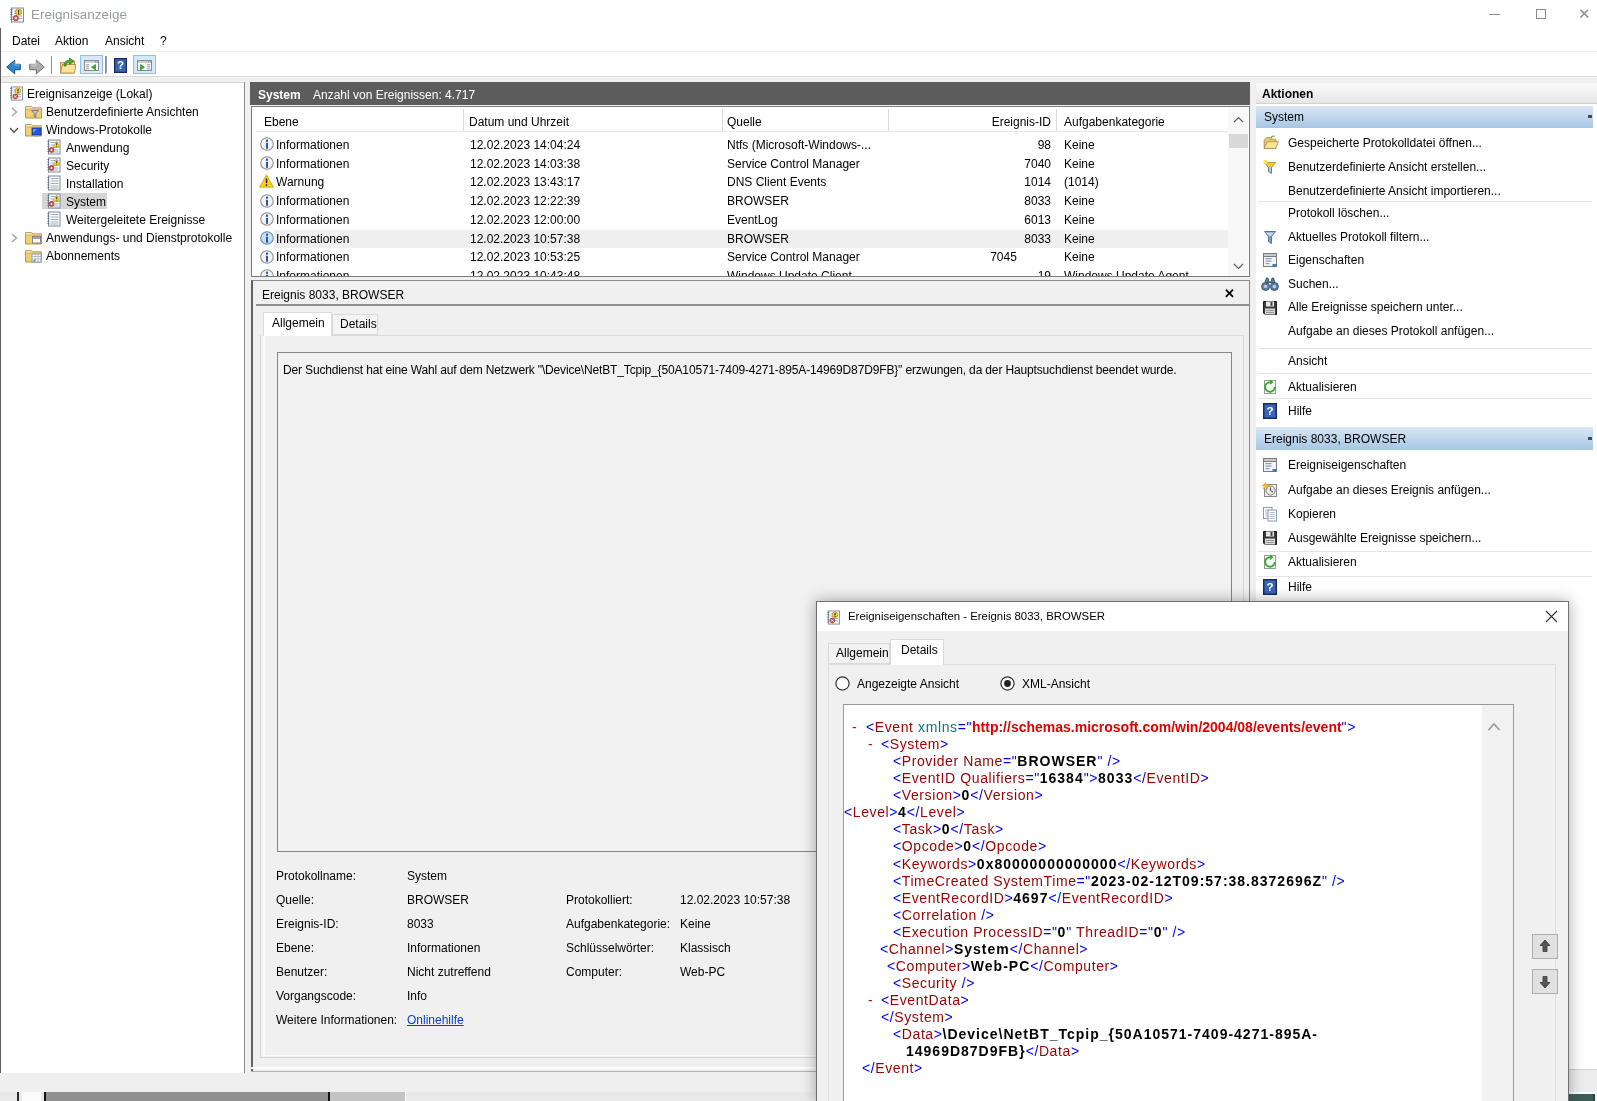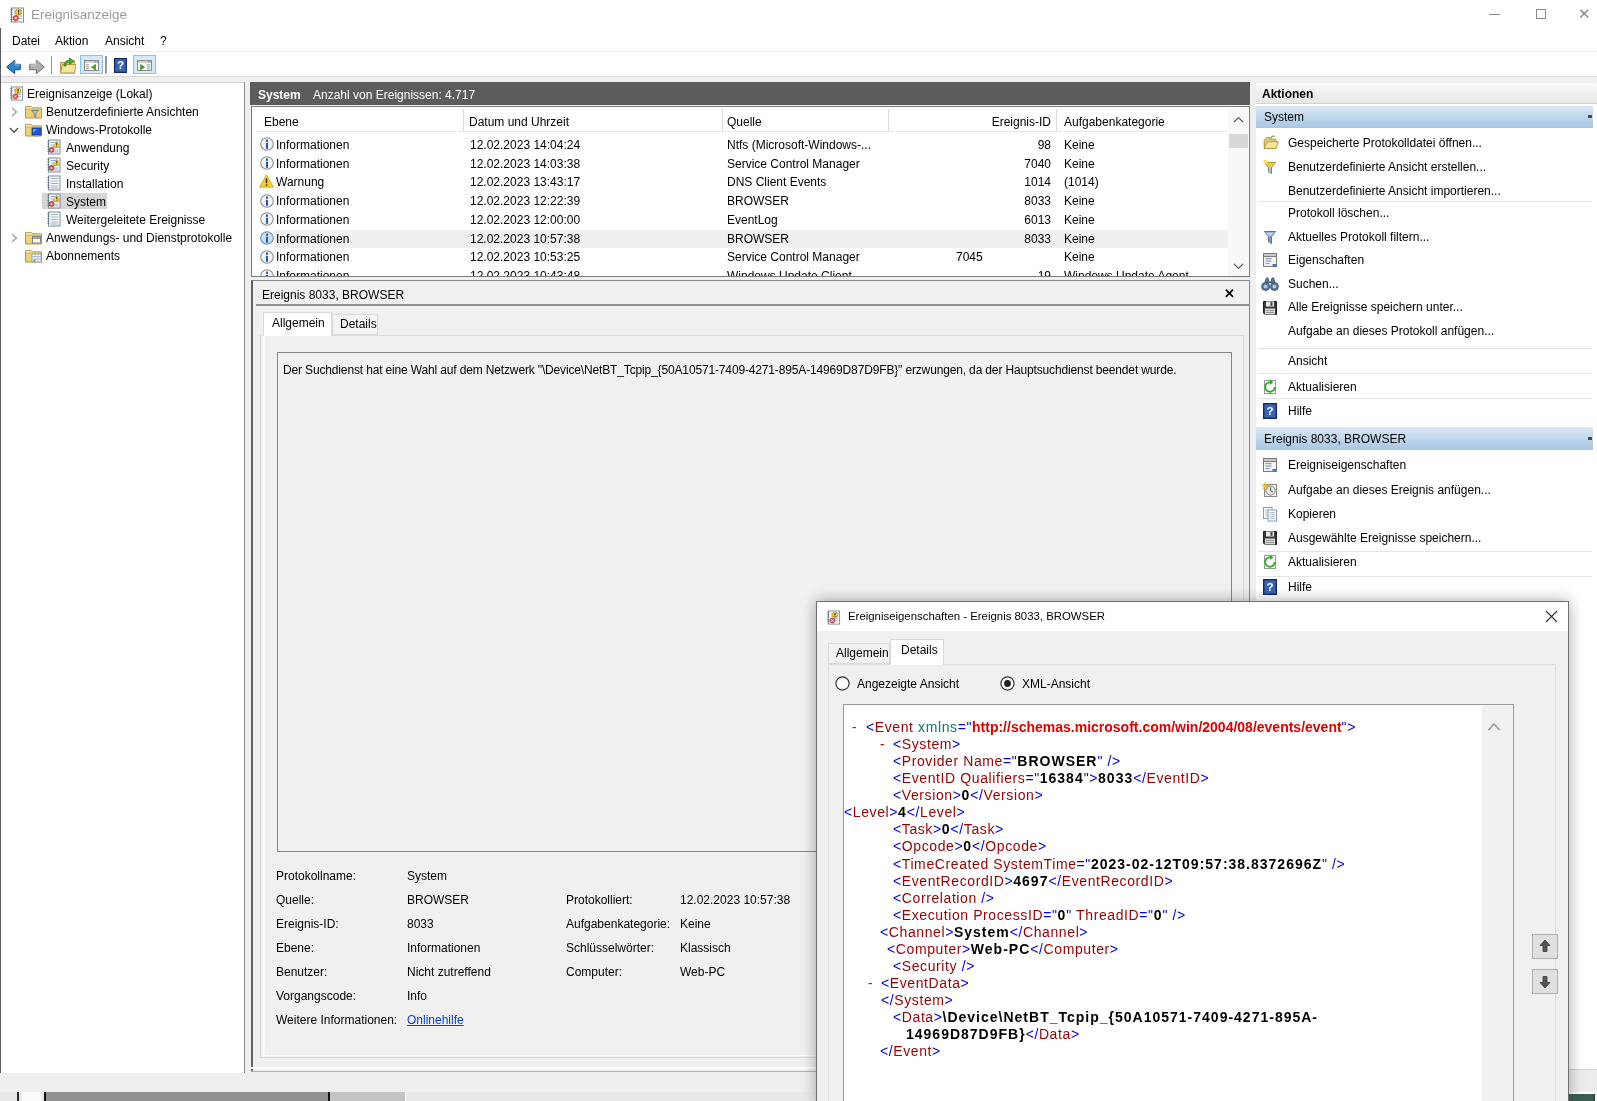--- a/index.html
+++ b/index.html
@@ -314,21 +314,21 @@
  <div class="ab" style="left:471px;top:99.6px">BROWSER</div>
  <div class="ab" style="left:700px;top:99.6px;width:95px;text-align:right">8033</div>
  <div class="ab" style="left:808px;top:99.6px">Keine</div>
 
  <svg class="ic" style="left:4px;top:117.9px" width="14" height="14" viewBox="0 0 14 14">
       <use href="#infoic"></use>
     </svg>
  <div class="ab" style="left:20px;top:118.4px">Informationen</div>
  <div class="ab" style="left:214px;top:118.4px">12.02.2023 10:53:25</div>
  <div class="ab" style="left:471px;top:118.4px">Service Control Manager</div>
- <div class="ab" style="left:700px;top:118.4px;width:95px;text-align:left">7045</div>
+ <div class="ab" style="left:700px;top:118.4px;width:95px;text-align:center">7045</div>
  <div class="ab" style="left:808px;top:118.4px">Keine</div>
 
  <svg class="ic" style="left:4px;top:136.7px" width="14" height="14" viewBox="0 0 14 14">
       <use href="#infoic"></use>
     </svg>
  <div class="ab" style="left:20px;top:137.2px">Informationen</div>
  <div class="ab" style="left:214px;top:137.2px">12.02.2023 10:43:48</div>
  <div class="ab" style="left:471px;top:137.2px">Windows Update Client</div>
  <div class="ab" style="left:700px;top:137.2px;width:95px;text-align:right">19</div>
  <div class="ab" style="left:808px;top:137.2px">Windows Update Agent</div>
@@ -622,39 +622,40 @@
 <div class="ab" style="left:1022px;top:677px">XML-Ansicht</div>
 
 <div class="ab" style="left:843px;top:704px;width:671px;height:397px;background:#fff;border:1px solid #999;border-bottom:none"></div>
 <div class="ab" style="left:1482px;top:705px;width:31px;height:396px;background:#f1f1f1"></div>
 <svg class="ic" style="left:1487px;top:722px" width="14" height="10" viewBox="0 0 14 10">
     <path d="M1.5 8 L7 2 L12.5 8" fill="none" stroke="#9a9a9a" stroke-width="1.6"></path>
   </svg>
 
 <div class="ab" id="xml" style="left:844px;top:719px;width:630px;font-size:14px;letter-spacing:0.6px;line-height:17.07px;color:#000">
     <div style="padding-left:8px"><i class="d" style="width:14px">-</i><s1>&lt;</s1><s2>Event</s2> <s3>xmlns</s3><s1>="</s1><b class="r">http://schemas.microsoft.com/win/2004/08/events/event</b><s1>"&gt;</s1></div>
-    <div style="padding-left:36px"><i class="d" style="width:13px">-</i><s1>&lt;</s1><s2>System</s2><s1>&gt;</s1></div>
+    <div style="padding-left:24px"><i class="d" style="width:13px">-</i><s1>&lt;</s1><s2>System</s2><s1>&gt;</s1></div>
     <div style="padding-left:49px"><s1>&lt;</s1><s2>Provider Name</s2><s1>="</s1><b>BROWSER</b><s1>" /&gt;</s1></div>
     <div style="padding-left:49px"><s1>&lt;</s1><s2>EventID Qualifiers</s2><s1>="</s1><b>16384</b><s1>"&gt;</s1><b>8033</b><s1>&lt;/</s1><s2>EventID</s2><s1>&gt;</s1></div>
     <div style="padding-left:49px"><s1>&lt;</s1><s2>Version</s2><s1>&gt;</s1><b>0</b><s1>&lt;/</s1><s2>Version</s2><s1>&gt;</s1></div>
     <div style=""><s1>&lt;</s1><s2>Level</s2><s1>&gt;</s1><b>4</b><s1>&lt;/</s1><s2>Level</s2><s1>&gt;</s1></div>
     <div style="padding-left:49px"><s1>&lt;</s1><s2>Task</s2><s1>&gt;</s1><b>0</b><s1>&lt;/</s1><s2>Task</s2><s1>&gt;</s1></div>
     <div style="padding-left:49px"><s1>&lt;</s1><s2>Opcode</s2><s1>&gt;</s1><b>0</b><s1>&lt;/</s1><s2>Opcode</s2><s1>&gt;</s1></div>
+    <div style="padding-left:49px"><s1>&lt;</s1><s2>Keywords</s2><s1>&gt;</s1><b>0x80000000000000</b><s1>&lt;/</s1><s2>Keywords</s2><s1>&gt;</s1></div>
     <div style="padding-left:49px"><s1>&lt;</s1><s2>TimeCreated SystemTime</s2><s1>="</s1><b>2023-02-12T09:57:38.8372696Z</b><s1>" /&gt;</s1></div>
     <div style="padding-left:49px"><s1>&lt;</s1><s2>EventRecordID</s2><s1>&gt;</s1><b>4697</b><s1>&lt;/</s1><s2>EventRecordID</s2><s1>&gt;</s1></div>
     <div style="padding-left:49px"><s1>&lt;</s1><s2>Correlation</s2><s1> /&gt;</s1></div>
     <div style="padding-left:49px"><s1>&lt;</s1><s2>Execution ProcessID</s2><s1>="</s1><b>0</b><s1>"</s1><s2> ThreadID</s2><s1>="</s1><b>0</b><s1>" /&gt;</s1></div>
     <div style="padding-left:36px"><s1>&lt;</s1><s2>Channel</s2><s1>&gt;</s1><b>System</b><s1>&lt;/</s1><s2>Channel</s2><s1>&gt;</s1></div>
     <div style="padding-left:43px"><s1>&lt;</s1><s2>Computer</s2><s1>&gt;</s1><b>Web-PC</b><s1>&lt;/</s1><s2>Computer</s2><s1>&gt;</s1></div>
     <div style="padding-left:49px"><s1>&lt;</s1><s2>Security</s2><s1> /&gt;</s1></div>
     <div style="padding-left:24px"><i class="d" style="width:13px">-</i><s1>&lt;</s1><s2>EventData</s2><s1>&gt;</s1></div>
     <div style="padding-left:37px"><s1>&lt;/</s1><s2>System</s2><s1>&gt;</s1></div>
     <div style="padding-left:49px"><s1>&lt;</s1><s2>Data</s2><s1>&gt;</s1><b>\Device\NetBT_Tcpip_{50A10571-7409-4271-895A-</b></div>
     <div style="padding-left:62px"><b>14969D87D9FB}</b><s1>&lt;/</s1><s2>Data</s2><s1>&gt;</s1></div>
-    <div style="padding-left:36px"><s1>&lt;/</s1><s2>Event</s2><s1>&gt;</s1></div>
+    <div style="padding-left:18px"><s1>&lt;/</s1><s2>Event</s2><s1>&gt;</s1></div>
   </div>
 
 <div class="ab" style="left:1532px;top:934px;width:26px;height:25px;background:#e0e0e0;border:1px solid #adadad"></div>
 <svg class="ic" style="left:1539px;top:939px" width="12" height="14" viewBox="0 0 12 14">
     <path d="M6 1 L11 6.5 L8 6.5 L8 12.5 L4 12.5 L4 6.5 L1 6.5 Z" fill="#555" stroke="#3c3c3c" stroke-width="0.8"></path>
   </svg>
 <div class="ab" style="left:1532px;top:969px;width:26px;height:25px;background:#e0e0e0;border:1px solid #adadad"></div>
 <svg class="ic" style="left:1539px;top:975px" width="12" height="14" viewBox="0 0 12 14">
     <path d="M6 13 L11 7.5 L8 7.5 L8 1.5 L4 1.5 L4 7.5 L1 7.5 Z" fill="#555" stroke="#3c3c3c" stroke-width="0.8"></path>
   </svg>

